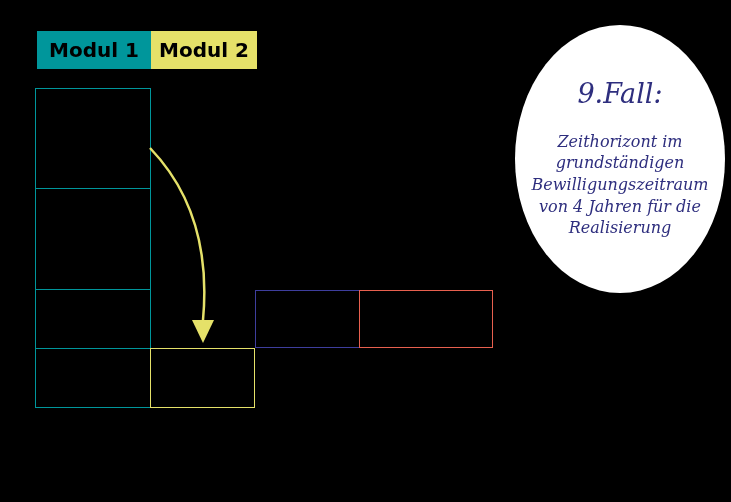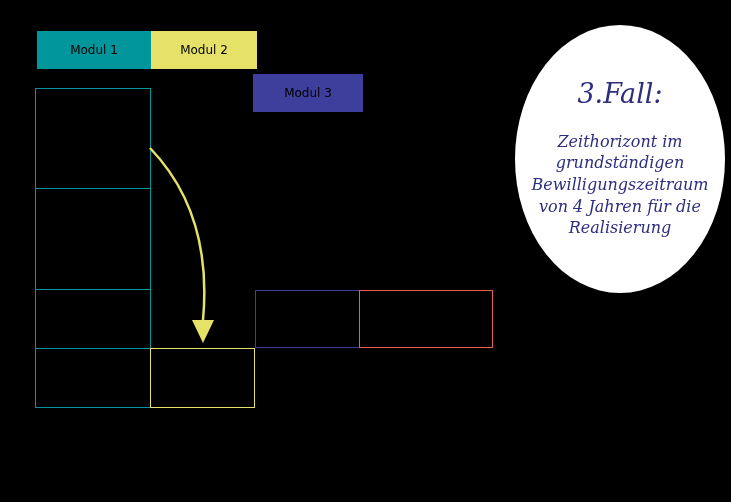--- a/index.html
+++ b/index.html
@@ -16,22 +16,22 @@
     position:relative;
     width:731px;height:502px;
     background:var(--background);
     overflow:hidden;
     font-family:"DejaVu Sans","Liberation Sans",sans-serif;
   }
   .bar{
     position:absolute;
     display:flex;align-items:center;justify-content:center;
     color:#000000;
-    font-size:12px;
-    font-weight:400;
+    font-size:20px;
+    font-weight:700;
   }
   .bar-modul1{left:37px;top:31px;width:114px;height:38px;background:var(--teal);}
   .bar-modul2{left:151px;top:31px;width:106px;height:38px;background:var(--yellow);}
   .bar-modul3{left:253px;top:74px;width:110px;height:38px;background:var(--indigo);}
   .bar-modul4{left:203px;top:112px;width:305px;height:42px;background:var(--red);}
   .obox{position:absolute;background:transparent;box-sizing:border-box;}
   .obox-teal{border:1px solid var(--teal);}
   .obox-yellow{border:1px solid var(--yellow);}
   .obox-indigo{border:1px solid var(--indigo);}
   .obox-red{border:1px solid var(--red);}
@@ -64,35 +64,32 @@
 <body>
 
 <div class="stage">
 
   <div class="bar bar-modul1">
     <span>Modul 1</span>
   </div>
   <div class="bar bar-modul2">
     <span>Modul 2</span>
   </div>
-  <div class="bar bar-modul3">
-    <span>Modul 3</span>
-  </div>
 
   <div class="obox obox-teal t1"></div>
   <div class="obox obox-teal t2"></div>
   <div class="obox obox-teal t3"></div>
   <div class="obox obox-teal t4"></div>
   <div class="obox obox-yellow y1"></div>
   <div class="obox obox-indigo i1"></div>
   <div class="obox obox-red r1"></div>
 
   <svg class="arrow-layer" viewBox="0 0 731 502" aria-hidden="true">
     <path d="M150,148 C196,196 209,255 203,320" fill="none" stroke="#E5E169" stroke-width="2.5"></path>
     <polygon points="192,320 214,320 203,343" fill="#E5E169"></polygon>
   </svg>
 
   <div class="callout">
-    <div class="callout-title">3.Fall:</div>
+    <div class="callout-title">9.Fall:</div>
     <div class="callout-body">Zeithorizont im grundständigen Bewilligungszeitraum von 4 Jahren für die Realisierung</div>
   </div>
 
 </div>
 
 </body></html>

